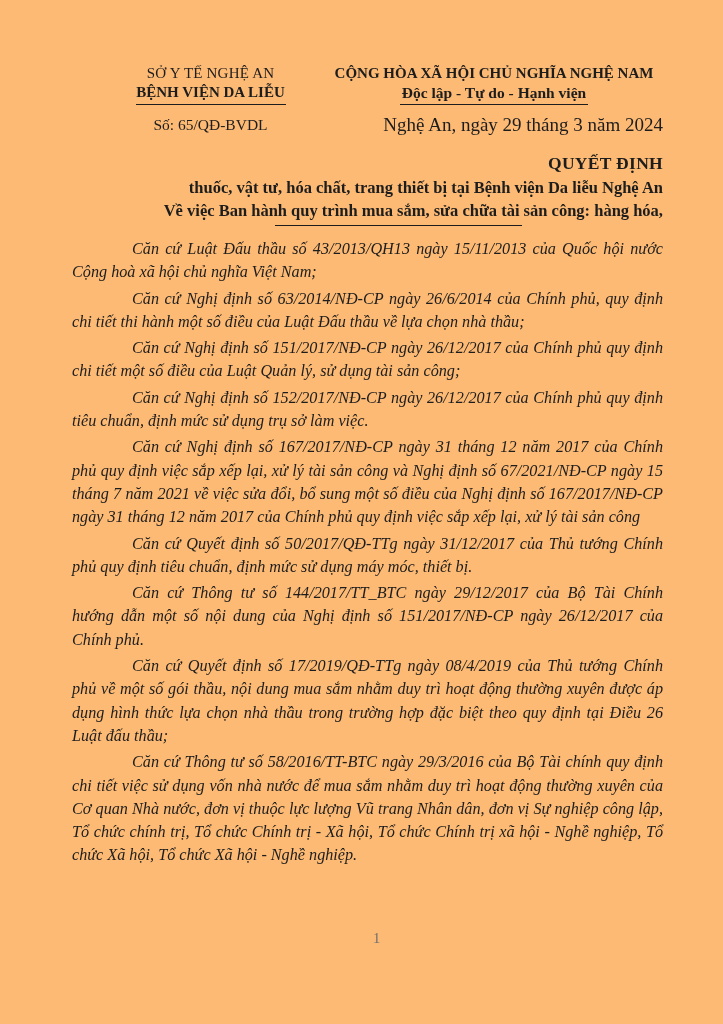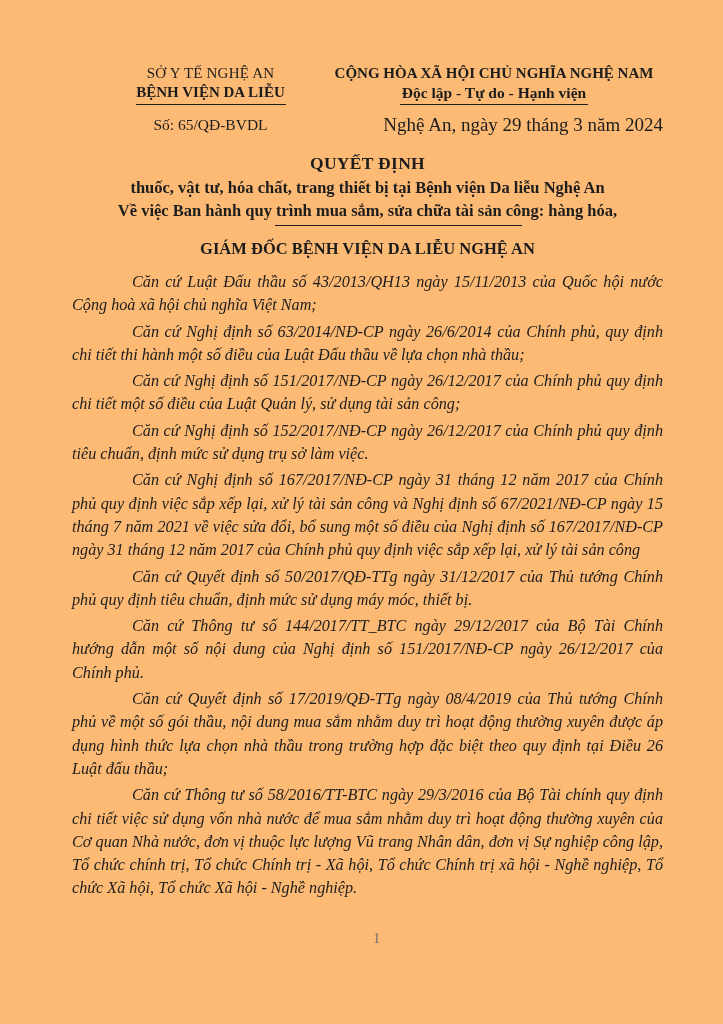--- a/index.html
+++ b/index.html
@@ -68,21 +68,21 @@
     margin: 2px auto 0;
     height: 0;
   }
   .place-date {
     font-size: 19px;
     margin-top: 9px;
     text-align: right;
   }
   .title-block {
     margin-top: 17px;
-    text-align: center;
+    text-align: right;
   }
   .decision-heading {
     font-size: 17.5px;
     font-weight: bold;
     letter-spacing: 0.3px;
     margin-bottom: 2px;
   }
   .subject {
     font-size: 16.5px;
     font-weight: bold;
@@ -140,21 +140,20 @@
       <div class="rule-right"></div>
       <div class="place-date">Nghệ An, ngày 29 tháng 3 năm 2024</div>
     </div>
   </div>
 
   <div class="title-block">
     <div class="decision-heading">QUYẾT ĐỊNH</div>
     <div class="subject">thuốc, vật tư, hóa chất, trang thiết bị tại Bệnh viện Da liễu Nghệ An</div>
     <div class="subject">Về việc Ban hành quy trình mua sắm, sửa chữa tài sản công: hàng hóa,</div>
     <div class="subject-rule"></div>
-    <div class="issuer">GIÁM ĐỐC BỆNH VIỆN DA LIỄU NGHỆ AN</div>
   </div>
 
   <div class="body-text">
     <p>Căn cứ Luật Đấu thầu số 43/2013/QH13 ngày 15/11/2013 của Quốc hội nước Cộng hoà xã hội chủ nghĩa Việt Nam;</p>
     <p>Căn cứ Nghị định số 63/2014/NĐ-CP ngày 26/6/2014 của Chính phủ, quy định chi tiết thi hành một số điều của Luật Đấu thầu về lựa chọn nhà thầu;</p>
     <p>Căn cứ Nghị định số 151/2017/NĐ-CP ngày 26/12/2017 của Chính phủ quy định chi tiết một số điều của Luật Quản lý, sử dụng tài sản công;</p>
     <p>Căn cứ Nghị định số 152/2017/NĐ-CP ngày 26/12/2017 của Chính phủ quy định tiêu chuẩn, định mức sử dụng trụ sở làm việc.</p>
     <p>Căn cứ Nghị định số 167/2017/NĐ-CP ngày 31 tháng 12 năm 2017 của Chính phủ quy định việc sắp xếp lại, xử lý tài sản công và Nghị định số 67/2021/NĐ-CP ngày 15 tháng 7 năm 2021 về việc sửa đổi, bổ sung một số điều của Nghị định số 167/2017/NĐ-CP ngày 31 tháng 12 năm 2017 của Chính phủ quy định việc sắp xếp lại, xử lý tài sản công</p>
     <p>Căn cứ Quyết định số 50/2017/QĐ-TTg ngày 31/12/2017 của Thủ tướng Chính phủ quy định tiêu chuẩn, định mức sử dụng máy móc, thiết bị.</p>
     <p>Căn cứ Thông tư số 144/2017/TT_BTC ngày 29/12/2017 của Bộ Tài Chính hướng dẫn một số nội dung của Nghị định số 151/2017/NĐ-CP ngày 26/12/2017 của Chính phủ.</p>

